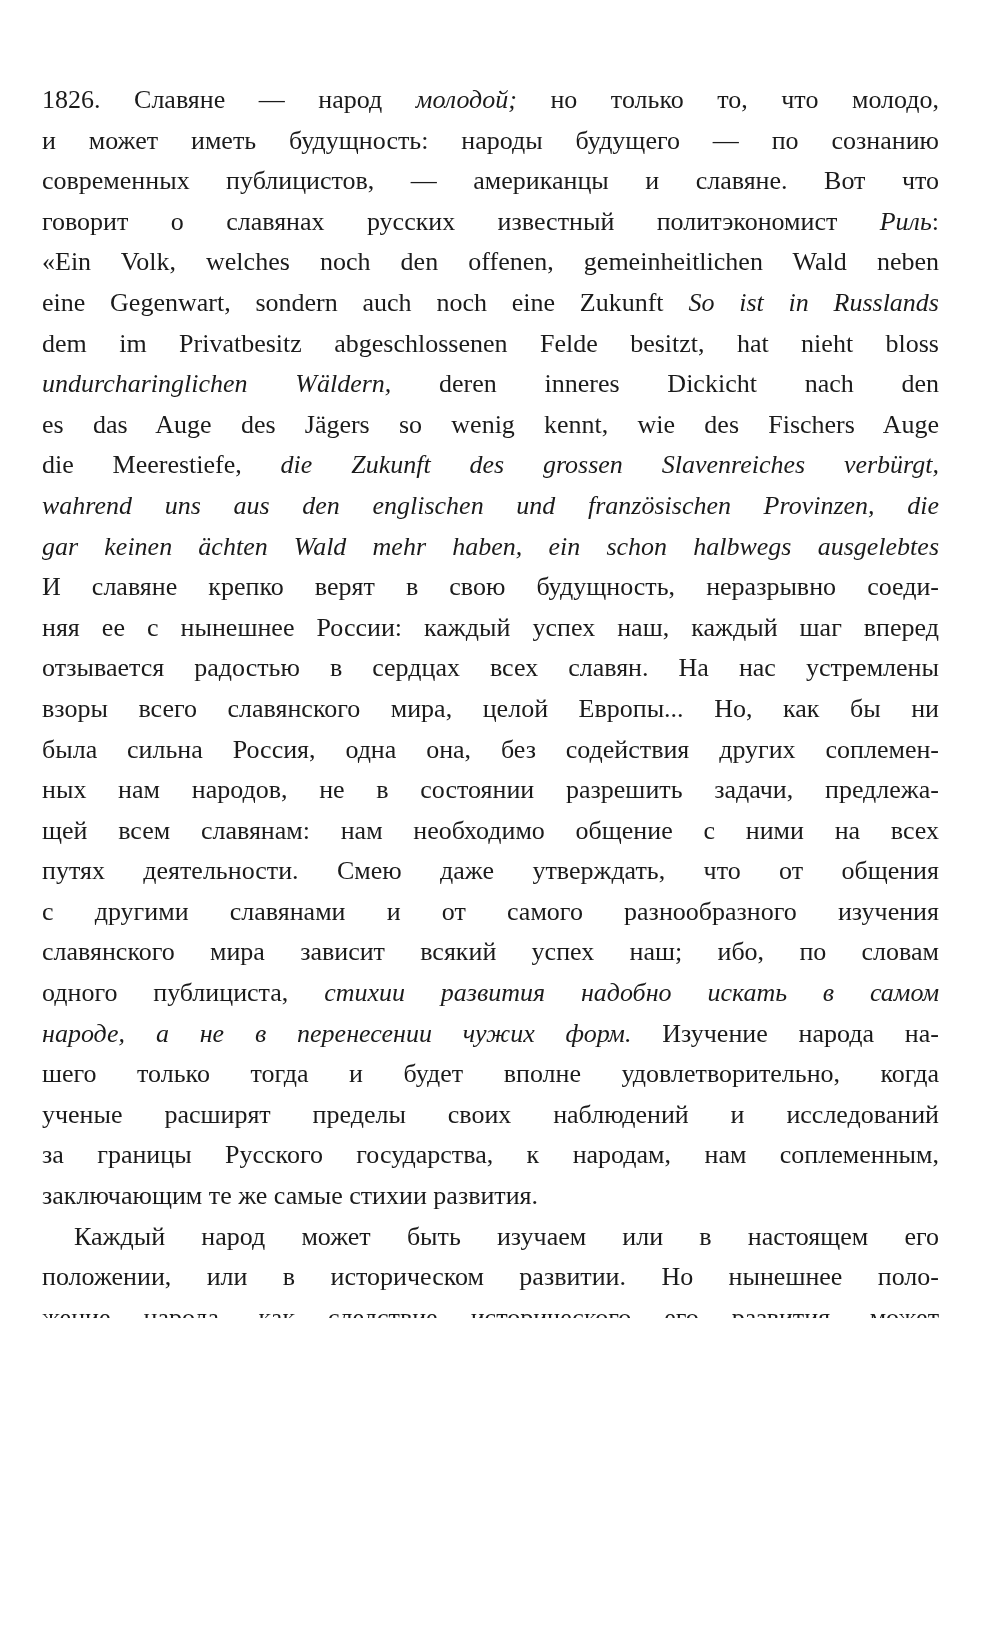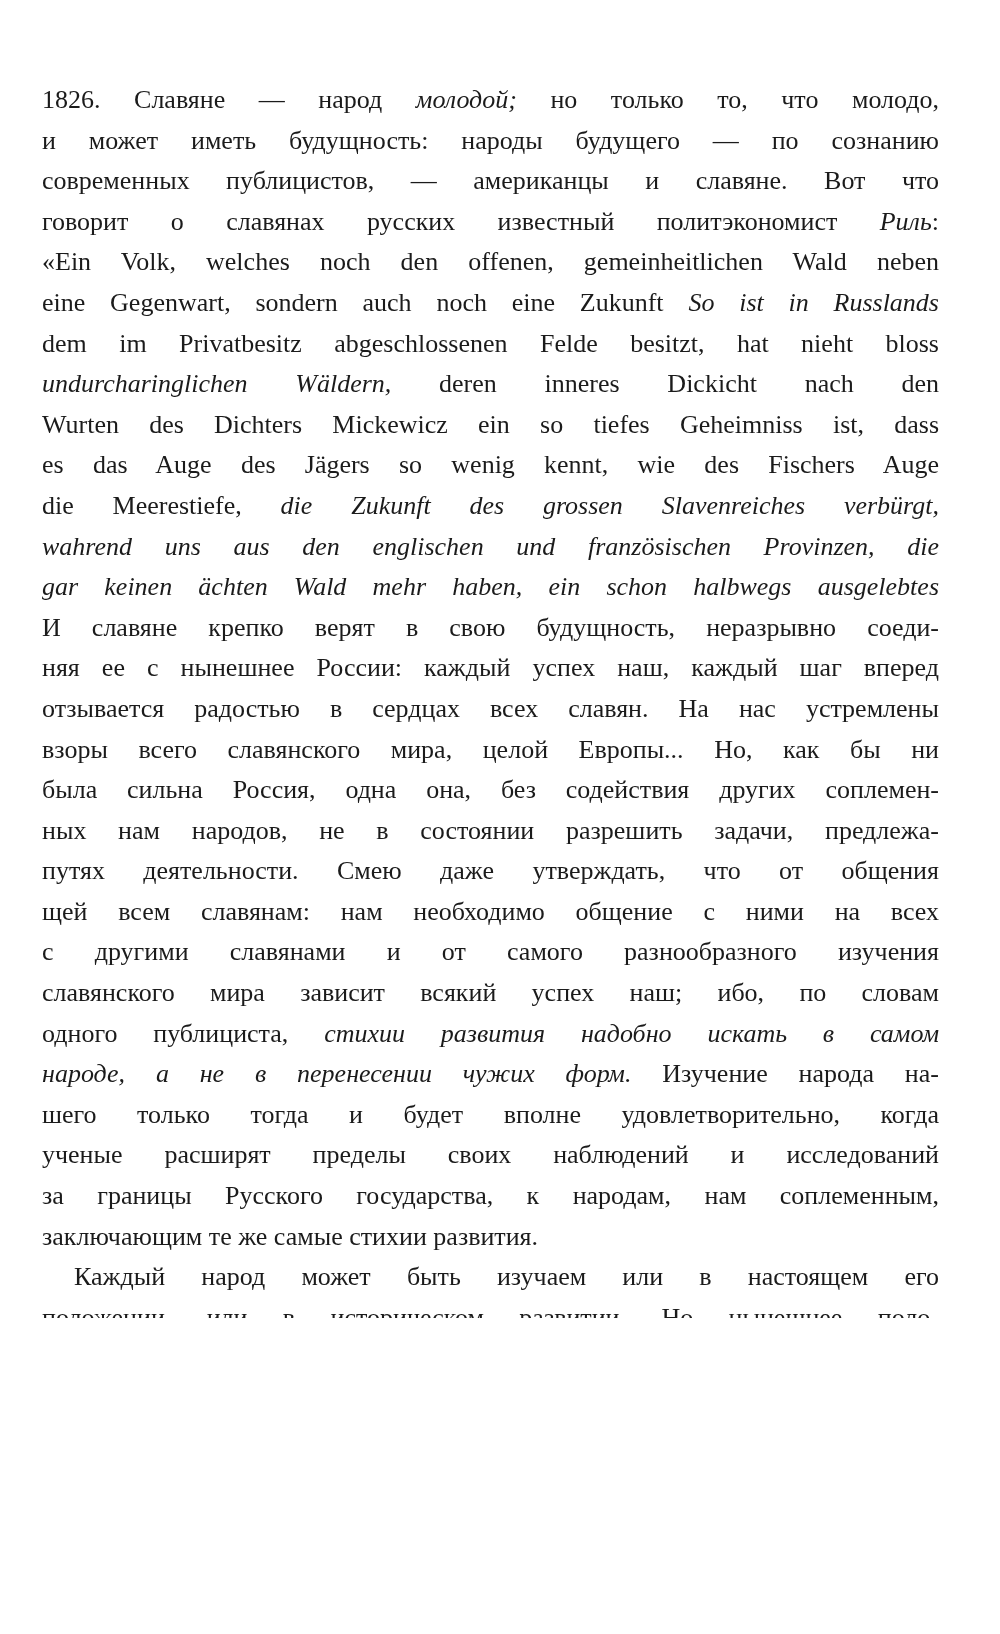--- a/index.html
+++ b/index.html
@@ -58,33 +58,32 @@
 <div class="book-page">
   <div class="text-block">
       <div class="line jl"><span class="seg-n">1826. Славяне — народ </span><span class="seg-i">молодой;</span><span class="seg-n"> но только то, что молодо,</span></div>
       <div class="line jl"><span class="seg-n">и может иметь будущность: народы будущего — по сознанию</span></div>
       <div class="line jl"><span class="seg-n">современных публицистов, — американцы и славяне. Вот что</span></div>
       <div class="line jl"><span class="seg-n">говорит о славянах русских известный политэкономист </span><span class="seg-i">Риль</span><span class="seg-n">:</span></div>
       <div class="line jl"><span class="seg-n">«Ein Volk, welches noch den offenen, gemeinheitlichen Wald neben</span></div>
       <div class="line jl"><span class="seg-n">eine Gegenwart, sondern auch noch eine Zukunft </span><span class="seg-i">So ist in Russlands</span></div>
       <div class="line jl"><span class="seg-n">dem im Privatbesitz abgeschlossenen Felde besitzt, hat nieht bloss</span></div>
       <div class="line jl"><span class="seg-i">undurcharinglichen Wäldern,</span><span class="seg-n"> deren inneres Dickicht nach den</span></div>
-      <div class="line jl"><span class="seg-n">Wurten des Dichters Mickewicz ein so tiefes Geheimniss ist, dass</span></div>
       <div class="line jl"><span class="seg-n">es das Auge des Jägers so wenig kennt, wie des Fischers Auge</span></div>
       <div class="line jl"><span class="seg-n">die Meerestiefe, </span><span class="seg-i">die Zukunft des grossen Slavenreiches verbürgt,</span></div>
       <div class="line jl"><span class="seg-i">wahrend uns aus den englischen und französischen Provinzen, die</span></div>
       <div class="line jl"><span class="seg-i">gar keinen ächten Wald mehr haben, ein schon halbwegs ausgelebtes</span></div>
       <div class="line jl"><span class="seg-n">И славяне крепко верят в свою будущность, неразрывно соеди-</span></div>
       <div class="line jl"><span class="seg-n">няя ее с нынешнее России: каждый успех наш, каждый шаг вперед</span></div>
       <div class="line jl"><span class="seg-n">отзывается радостью в сердцах всех славян. На нас устремлены</span></div>
       <div class="line jl"><span class="seg-n">взоры всего славянского мира, целой Европы... Но, как бы ни</span></div>
       <div class="line jl"><span class="seg-n">была сильна Россия, одна она, без содействия других соплемен-</span></div>
       <div class="line jl"><span class="seg-n">ных нам народов, не в состоянии разрешить задачи, предлежа-</span></div>
+      <div class="line jl"><span class="seg-n">щей всем славянам: нам необходимо общение с ними на всех</span></div>
       <div class="line jl"><span class="seg-n">путях деятельности. Смею даже утверждать, что от общения</span></div>
-      <div class="line jl"><span class="seg-n">щей всем славянам: нам необходимо общение с ними на всех</span></div>
       <div class="line jl"><span class="seg-n">с другими славянами и от самого разнообразного изучения</span></div>
       <div class="line jl"><span class="seg-n">славянского мира зависит всякий успех наш; ибо, по словам</span></div>
       <div class="line jl"><span class="seg-n">одного публициста, </span><span class="seg-i">стихии развития надобно искать в самом</span></div>
       <div class="line jl"><span class="seg-i">народе, а не в перенесении чужих форм.</span><span class="seg-n"> Изучение народа на-</span></div>
       <div class="line jl"><span class="seg-n">шего только тогда и будет вполне удовлетворительно, когда</span></div>
       <div class="line jl"><span class="seg-n">ученые расширят пределы своих наблюдений и исследований</span></div>
       <div class="line jl"><span class="seg-n">за границы Русского государства, к народам, нам соплеменным,</span></div>
       <div class="line"><span class="seg-n">заключающим те же самые стихии развития.</span></div>
       <div class="line jl ind"><span class="seg-n">Каждый народ может быть изучаем или в настоящем его</span></div>
       <div class="line jl"><span class="seg-n">положении, или в историческом развитии. Но нынешнее поло-</span></div>

